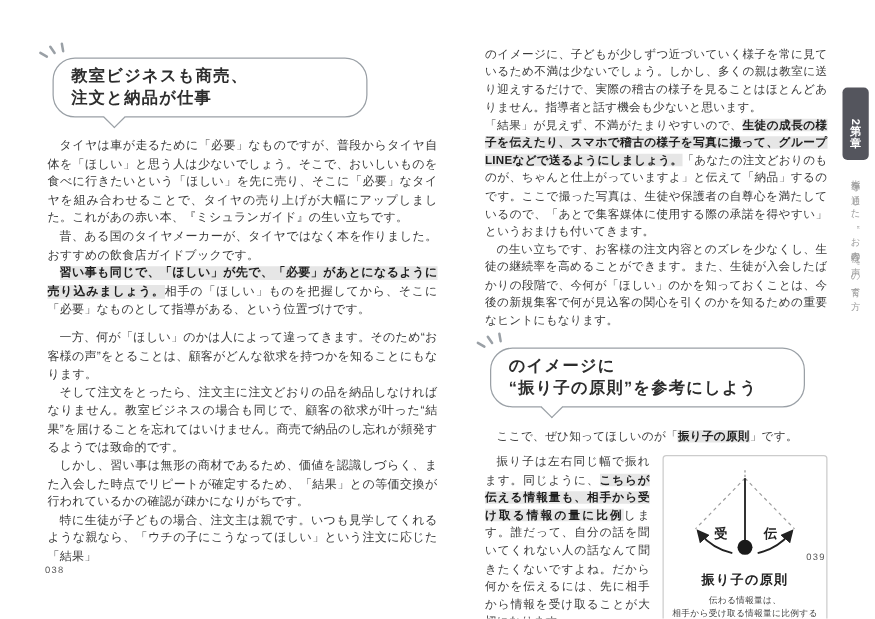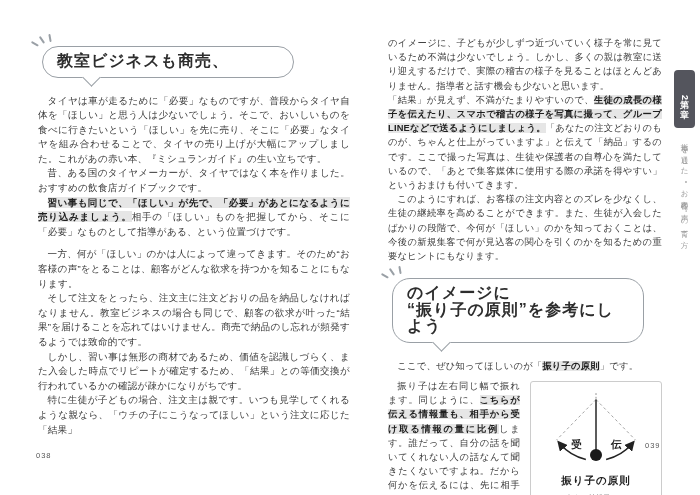--- a/index.html
+++ b/index.html
@@ -11,21 +11,21 @@
   .page{position:absolute;}
   .page-left{left:38px;top:46px;width:312px;}
   .page-right{left:388px;top:36px;width:274px;}
 
   
   .bubble{
     position:relative;display:block;width:252px;box-sizing:border-box;
     border:1.5px solid #9aa0a6;border-radius:18px;padding:6px 14px 7px;
     background:#fff;margin:0 0 16px 4px;
   }
-  .bubble-title{margin:0;font-size:16px;font-weight:700;line-height:16.5px;
+  .bubble-title{margin:0;font-size:13px;font-weight:700;line-height:16.5px;
     letter-spacing:1px;color:#2d2d2d;}
   .bubble-title span{display:block;}
   .bubble-tail{
     position:absolute;bottom:-7px;left:42px;width:12px;height:12px;background:#fff;
     border-right:1.5px solid #9aa0a6;border-bottom:1.5px solid #9aa0a6;
     transform:rotate(45deg);
   }
   .accent{position:absolute;top:-13px;left:-10px;width:22px;height:16px;}
   .accent i{position:absolute;display:block;width:1.6px;height:8px;background:#9aa0a6;border-radius:1px;}
   .accent i:nth-child(1){left:1px;top:6px;transform:rotate(-60deg);}
@@ -79,39 +79,40 @@
 
   <section class="page page-left">
     <div class="bubble">
       <span class="accent">
           <i></i>
           <i></i>
           <i></i>
         </span>
       <h2 class="bubble-title">
         <span>教室ビジネスも商売、</span>
+        <span>注文と納品が仕事</span>
       </h2>
       <div class="bubble-tail"></div>
     </div>
     <div class="body-text">
         <p class="para indent"><span>タイヤは車が走るために「必要」なものですが、普段からタイヤ自体を「ほしい」と思う人は少ないでしょう。そこで、おいしいものを食べに行きたいという「ほしい」を先に売り、そこに「必要」なタイヤを組み合わせることで、タイヤの売り上げが大幅にアップしました。これがあの赤い本、『ミシュランガイド』の生い立ちです。</span></p>
         <p class="para indent"><span>昔、ある国のタイヤメーカーが、タイヤではなく本を作りました。おすすめの飲食店ガイドブックです。</span></p>
         <p class="para indent gap"><span class="hl">習い事も同じで、「ほしい」が先で、「必要」があとになるように売り込みましょう。</span><span>相手の「ほしい」ものを把握してから、そこに「必要」なものとして指導がある、という位置づけです。</span></p>
         <p class="para indent"><span>一方、何が「ほしい」のかは人によって違ってきます。そのため“お客様の声”をとることは、顧客がどんな欲求を持つかを知ることにもなります。</span></p>
         <p class="para indent"><span>そして注文をとったら、注文主に注文どおりの品を納品しなければなりません。教室ビジネスの場合も同じで、顧客の欲求が叶った“結果”を届けることを忘れてはいけません。商売で納品のし忘れが頻発するようでは致命的です。</span></p>
         <p class="para indent"><span>しかし、習い事は無形の商材であるため、価値を認識しづらく、また入会した時点でリピートが確定するため、「結果」との等価交換が行われているかの確認が疎かになりがちです。</span></p>
         <p class="para indent"><span>特に生徒が子どもの場合、注文主は親です。いつも見学してくれるような親なら、「ウチの子にこうなってほしい」という注文に応じた「結果」</span></p>
       </div>
   </section>
 
   <section class="page page-right">
     <div class="body-text">
         <p class="para"><span>のイメージに、子どもが少しずつ近づいていく様子を常に見ているため不満は少ないでしょう。しかし、多くの親は教室に送り迎えするだけで、実際の稽古の様子を見ることはほとんどありません。指導者と話す機会も少ないと思います。</span></p>
         <p class="para"><span>「結果」が見えず、不満がたまりやすいので、</span><span class="hl">生徒の成長の様子を伝えたり、スマホで稽古の様子を写真に撮って、グループLINEなどで送るようにしましょう。</span><span>「あなたの注文どおりのものが、ちゃんと仕上がっていますよ」と伝えて「納品」するのです。ここで撮った写真は、生徒や保護者の自尊心を満たしているので、「あとで集客媒体に使用する際の承諾を得やすい」というおまけも付いてきます。</span></p>
-        <p class="para indent"><span>このようにすれば、お客様の注文内容とのズレを少なくし、生徒の継続率を高めることができます。また、生徒が入会したばかりの段階で、今何が「ほしい」のかを知っておくことは、今後の新規集客で何が見込客の関心を引くのかを知るための重要なヒントにもなります。</span></p>
+        <p class="para indent"><span>の生い立ちです、お客様の注文内容とのズレを少なくし、生徒の継続率を高めることができます。また、生徒が入会したばかりの段階で、今何が「ほしい」のかを知っておくことは、今後の新規集客で何が見込客の関心を引くのかを知るための重要なヒントにもなります。</span></p>
       </div>
 
     <div class="bubble" style="margin-top:15px;">
       <span class="accent">
           <i></i>
           <i></i>
           <i></i>
         </span>
       <h2 class="bubble-title">
         <span>のイメージに</span>

